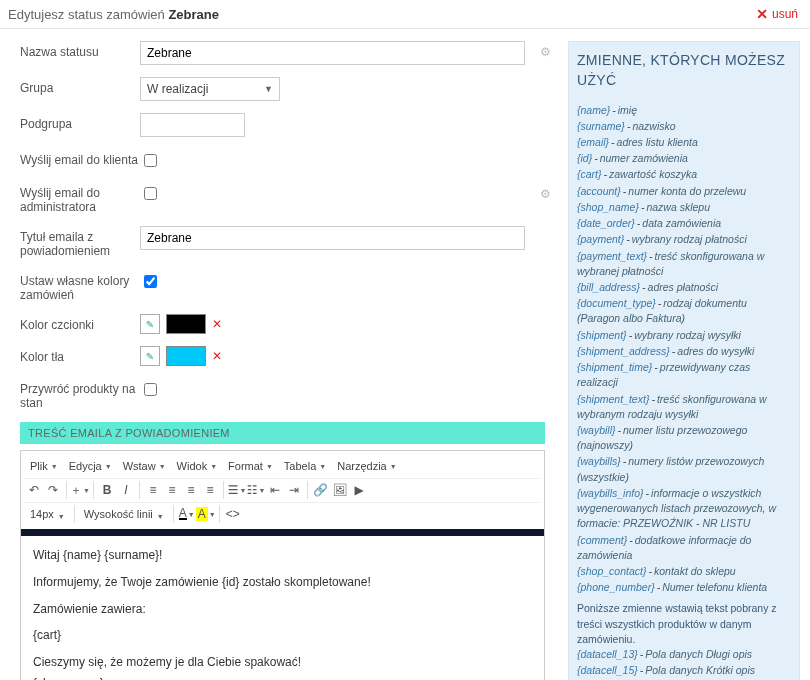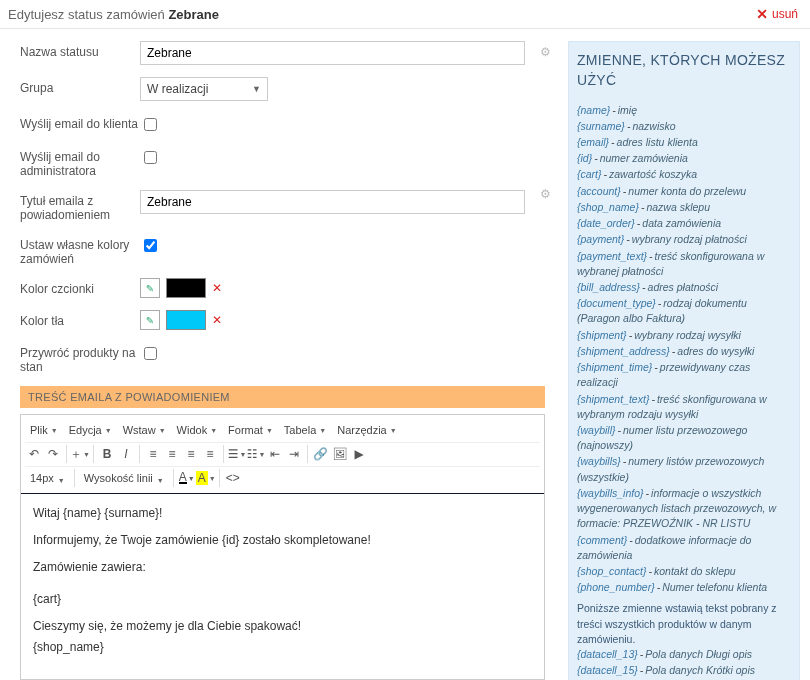--- a/index.html
+++ b/index.html
@@ -16,32 +16,32 @@
 .right-title { font-size: 14px; color: #3a5a78; margin-bottom: 12px; letter-spacing: 0.3px; }
 .var-line { margin-bottom: 1px; font-style: italic; }
 .var-key { color: #3a78a8; }
 .var-sep { color: #555; margin: 0 2px; }
 .var-desc { color: #456478; }
 .right-note { margin-top: 6px; font-weight: normal; color: #3a5a78; }
 .form-row { display: flex; align-items: flex-start; margin-bottom: 12px; }
 .form-label { width: 120px; padding-top: 4px; color: #555; font-size: 12px; }
 .form-field { flex: 1; }
 .text-input { width: 385px; height: 24px; padding: 3px 6px; border: 1px solid #ccc; font-size: 12px; }
-.select-wrap { width: 128px; height: 24px; border: 1px solid #ccc; display: flex; align-items: center; padding: 0 6px; justify-content: space-between; cursor: pointer; }
+.select-wrap { width: 140px; height: 24px; border: 1px solid #ccc; display: flex; align-items: center; padding: 0 6px; justify-content: space-between; cursor: pointer; }
 .select-wrap .arrow { font-size: 9px; color: #666; }
 .small-input { width: 105px; height: 24px; border: 1px solid #ccc; }
 .checkbox { width: 13px; height: 13px; margin-top: 5px; }
 .color-row { display: flex; align-items: center; gap: 6px; }
 .color-picker { width: 20px; height: 20px; border: 1px solid #aaa; display: flex; align-items: center; justify-content: center; background: #fff; cursor: pointer; font-size: 10px; }
 .color-swatch { width: 40px; height: 20px; border: 1px solid #888; }
 .color-remove { color: #d22; cursor: pointer; }
 .gear { width: 14px; height: 14px; color: #bbb; font-size: 12px; }
-.section-title { background: #fdba74; padding: 5px 8px; font-size: 11px; color: #666; letter-spacing: 0.3px; margin: 6px 0 6px 0; width: 525px; }
+.section-title { background: #5eead4; padding: 5px 8px; font-size: 11px; color: #666; letter-spacing: 0.3px; margin: 6px 0 6px 0; width: 525px; }
 .editor { width: 525px; border: 1px solid #ccc; }
-.toolbar { border-bottom: 1px solid #0f172a; padding: 4px 4px; display: flex; flex-wrap: wrap; align-items: center; gap: 1px; }
+.toolbar { border-bottom: 7px solid #0f172a; padding: 4px 4px; display: flex; flex-wrap: wrap; align-items: center; gap: 1px; }
 .toolbar-row { display: flex; align-items: center; width: 100%; gap: 1px; padding: 2px 0; }
 .tb-item { padding: 3px 5px; font-size: 11px; color: #444; cursor: pointer; border-radius: 2px; display: flex; align-items: center; gap: 2px; }
 .tb-caret { font-size: 7px; color: #666; margin-left: 1px; }
 .tb-sep { width: 1px; height: 18px; background: #ddd; margin: 0 3px; }
 .tb-icon { width: 18px; height: 18px; display: flex; align-items: center; justify-content: center; font-size: 12px; cursor: pointer; color: #555; }
 .tb-wide { padding: 3px 5px; font-size: 11px; color: #444; display: flex; align-items: flex-end; gap: 3px; cursor: pointer; }
 .editor-body { padding: 10px 12px; min-height: 185px; font-size: 12px; color: #333; line-height: 1.6; }
 .editor-body p { margin: 0 0 8px 0; }
 .gear-pos { position: absolute; }
 .underline-a { border-bottom: 2px solid #000; display: inline-block; line-height: 10px; }
@@ -74,20 +74,26 @@
       <div class="form-row">
         <div class="form-label">Grupa</div>
         <div class="form-field">
           <div class="select-wrap">
             <span>W realizacji</span>
             <span class="arrow">▼</span>
           </div>
         </div>
       </div>
       <div class="form-row">
+        <div class="form-label">Podgrupa</div>
+        <div class="form-field">
+            <div class="small-input"></div>
+          </div>
+      </div>
+      <div class="form-row">
         <div class="form-label">Wyślij email do klienta</div>
         <div class="form-field"><input type="checkbox" class="checkbox" style=""></div>
       </div>
       <div class="form-row">
         <div class="form-label">Wyślij email do administratora</div>
         <div class="form-field"><input type="checkbox" class="checkbox" style=""></div>
       </div>
       <div class="form-row">
         <div class="form-label">Tytuł emaila z powiadomieniem</div>
         <div class="form-field"><input class="text-input" value="Zebrane" style=""></div>
@@ -201,21 +207,21 @@
                 <span style="background:#ff0;padding:0 2px;">A</span>
                 <span class="tb-caret">▼</span>
               </span>
             <span class="tb-sep"></span>
             <span class="tb-icon">&lt;&gt;</span>
           </div>
         </div>
         <div class="editor-body">
           <p>Witaj {name} {surname}!</p>
           <p>Informujemy, że Twoje zamówienie {id} zostało skompletowane!</p>
-          <p style="margin-bottom:12px;">Zamówienie zawiera:</p>
+          <p style="margin-bottom:6px;">Zamówienie zawiera:</p>
           <p>{cart}</p>
           <p style="margin-bottom:2px;">Cieszymy się, że możemy je dla Ciebie spakować!</p>
           <p>{shop_name}</p>
         </div>
 
       </div>
     </div>
 
     <div class="right">
       <div class="right-title">ZMIENNE, KTÓRYCH MOŻESZ UŻYĆ</div>

